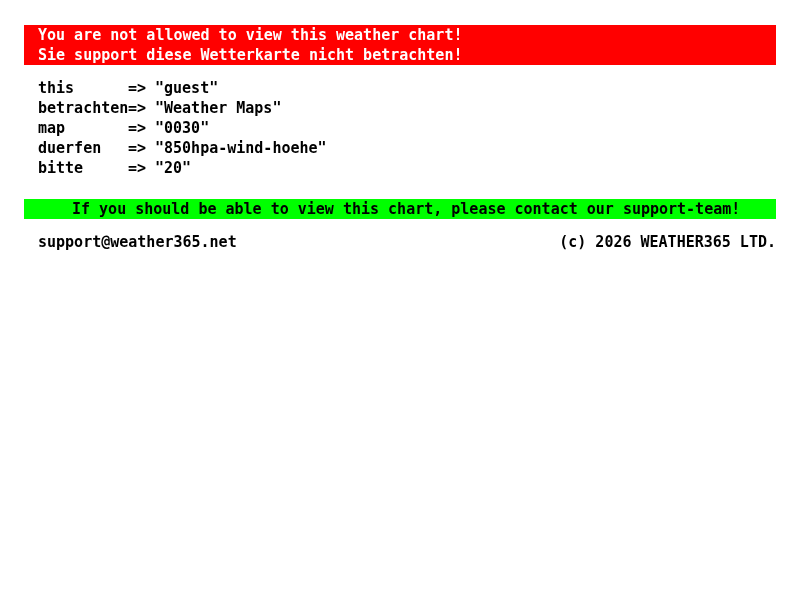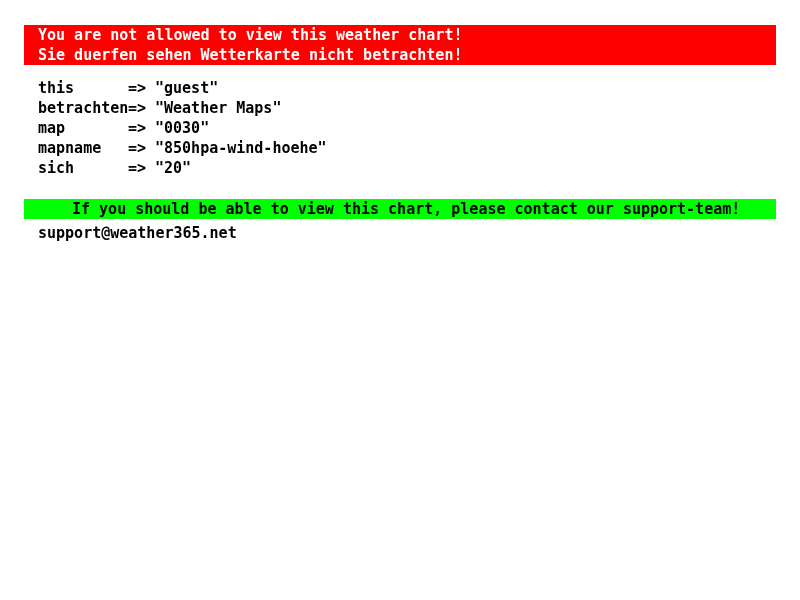--- a/index.html
+++ b/index.html
@@ -37,67 +37,68 @@
   .kv-block {
     margin-top: 13px;
     padding-left: 14px;
   }
   .kv-row {
     display: grid;
     grid-template-columns: 90px 27px auto;
     white-space: pre;
   }
   .footer {
-    margin-top: 4px;
+    margin-top: 13px;
     display: flex;
     justify-content: space-between;
     align-items: baseline;
     width: 752px;
   }
   .footer-email { padding-left: 14px; }
 </style>
 </head>
 <body>
 
 <div class="page">
 
   <div class="banner banner-error">
     <span class="banner-line">You are not allowed to view this weather chart!</span>
-    <span class="banner-line">Sie duerfen sehen Wetterkarte nicht betrachten!</span>
+    <span class="banner-line">Sie support diese Wetterkarte nicht betrachten!</span>
   </div>
 
   <div class="kv-block">
     <div class="kv-row">
       <span>this</span>
       <span>=&gt;</span>
       <span>"guest"</span>
     </div>
     <div class="kv-row">
       <span>betrachten</span>
       <span>=&gt;</span>
       <span>"Weather Maps"</span>
     </div>
     <div class="kv-row">
       <span>map</span>
       <span>=&gt;</span>
       <span>"0030"</span>
     </div>
     <div class="kv-row">
-      <span>mapname</span>
+      <span>duerfen</span>
       <span>=&gt;</span>
       <span>"850hpa-wind-hoehe"</span>
     </div>
     <div class="kv-row">
-      <span>sich</span>
+      <span>bitte</span>
       <span>=&gt;</span>
       <span>"20"</span>
     </div>
   </div>
 
   <div class="banner banner-support">
     <span class="banner-line">If you should be able to view this chart, please contact our support-team!</span>
   </div>
 
   <div class="footer">
     <span class="footer-email">support@weather365.net</span>
+    <span>(c) 2026 WEATHER365 LTD.</span>
   </div>
 
 </div>
 
 </body></html>

